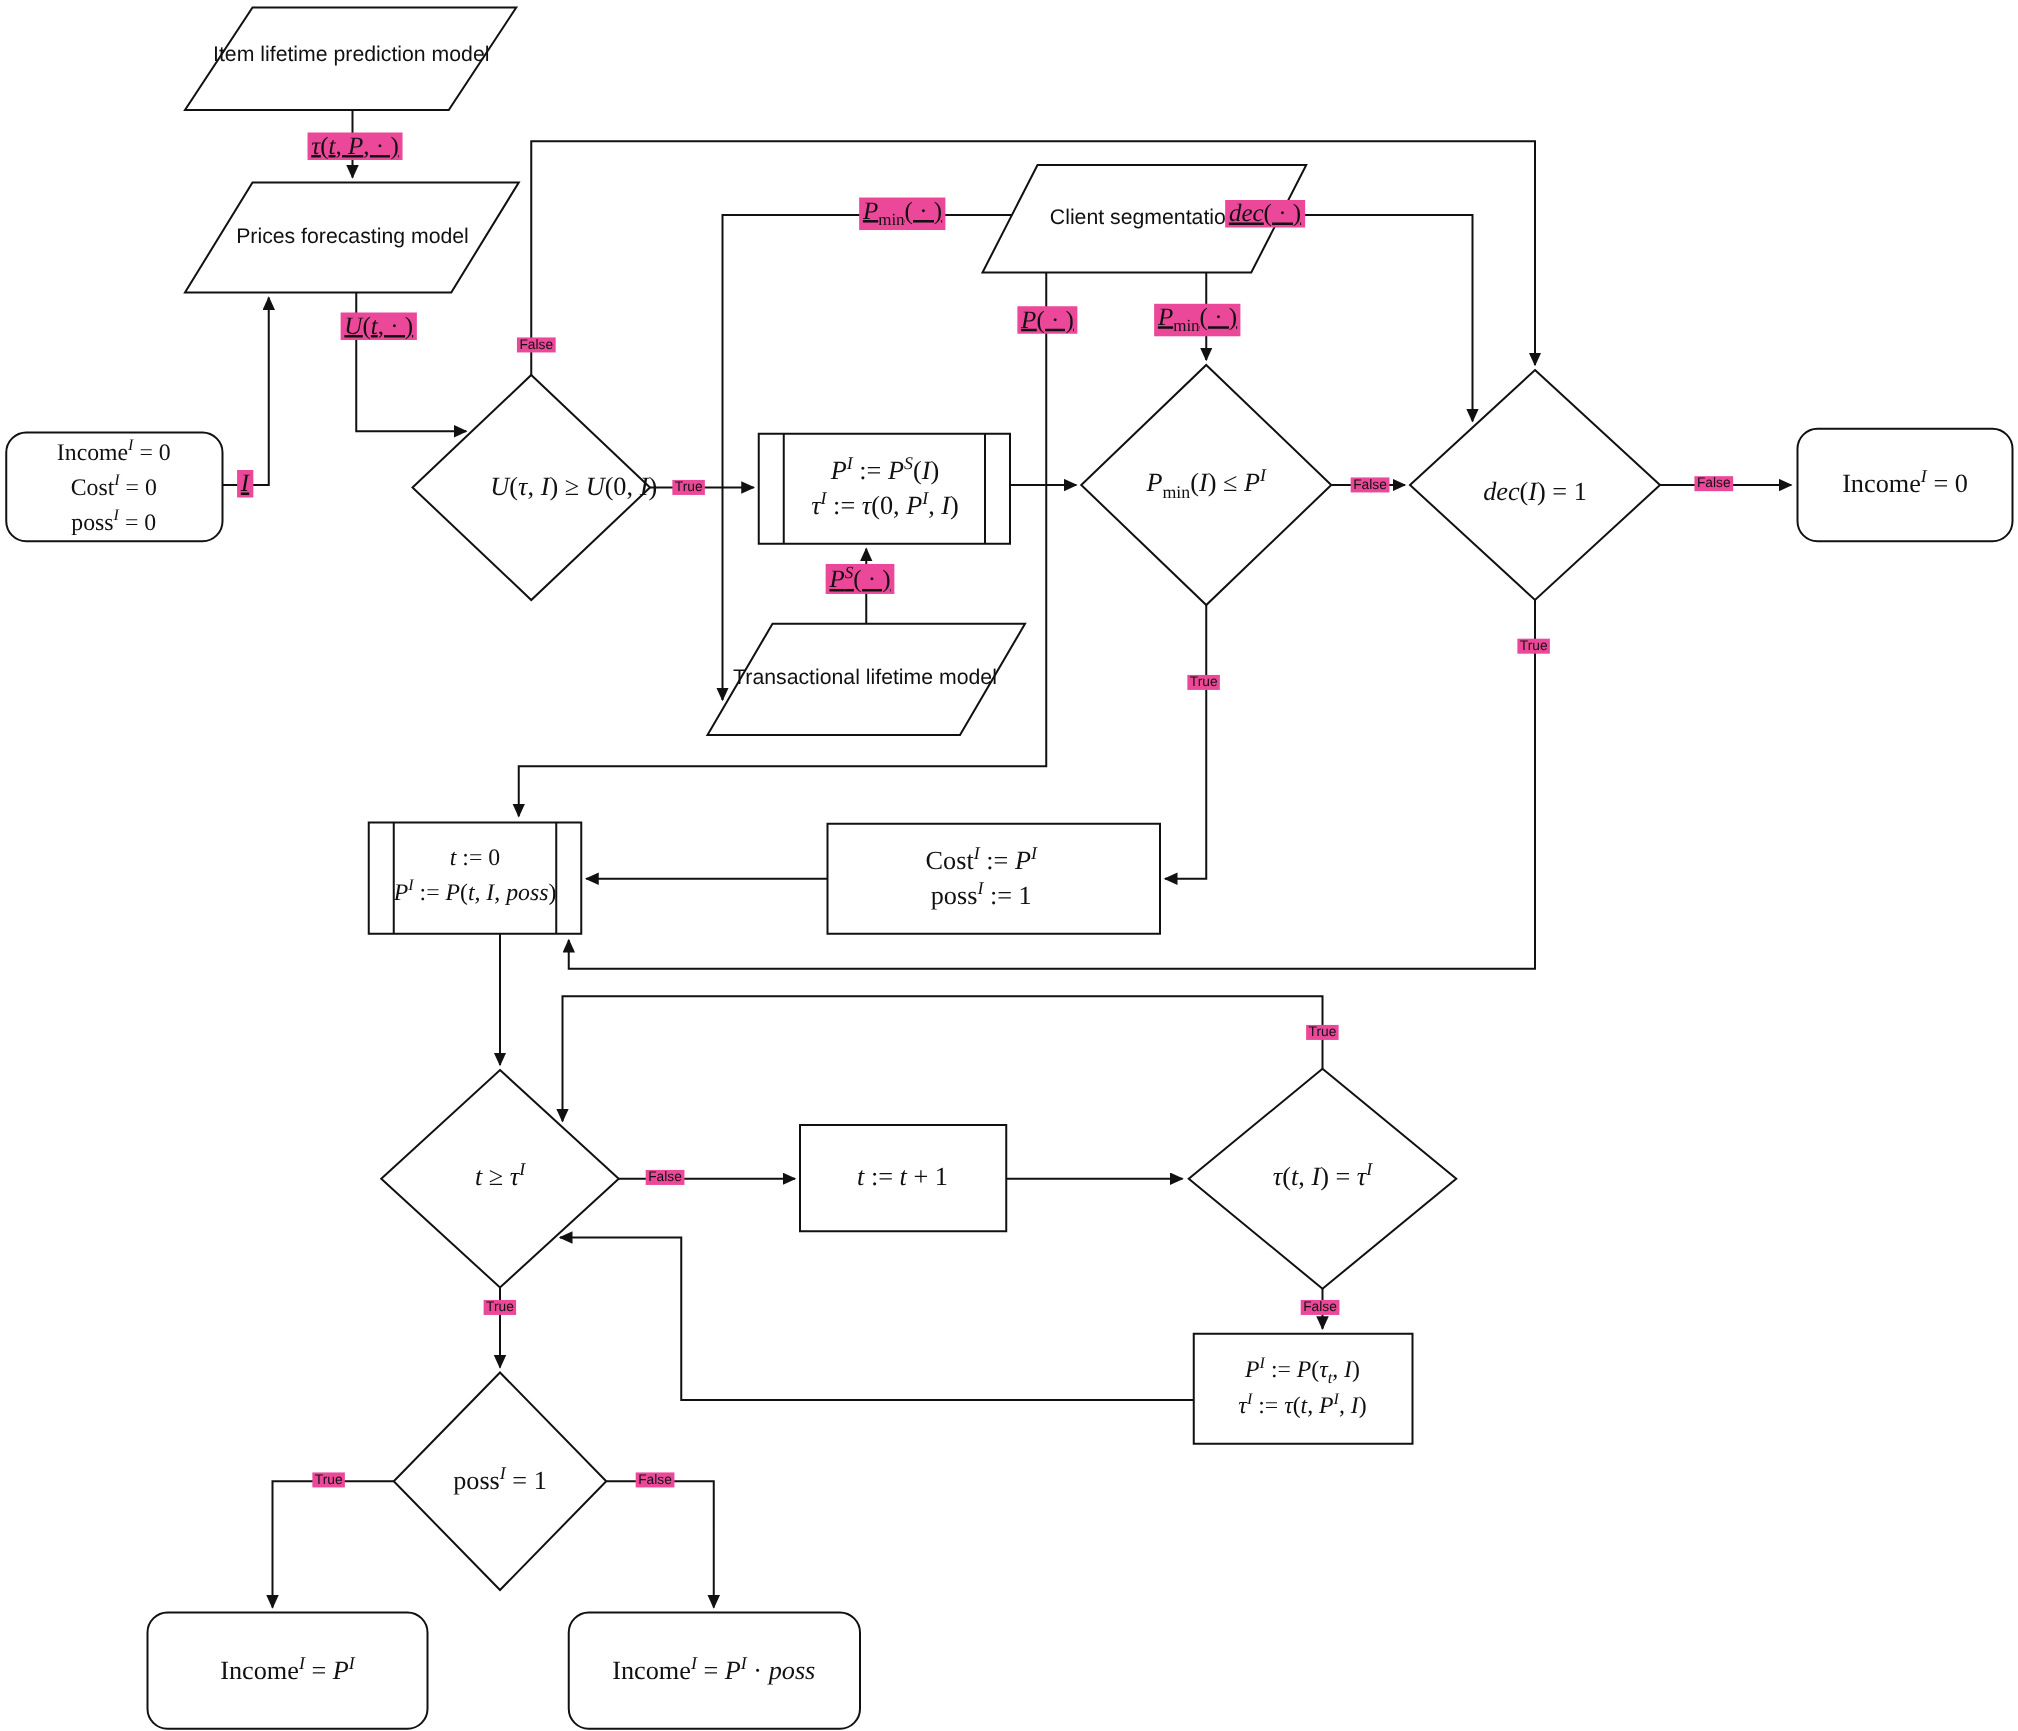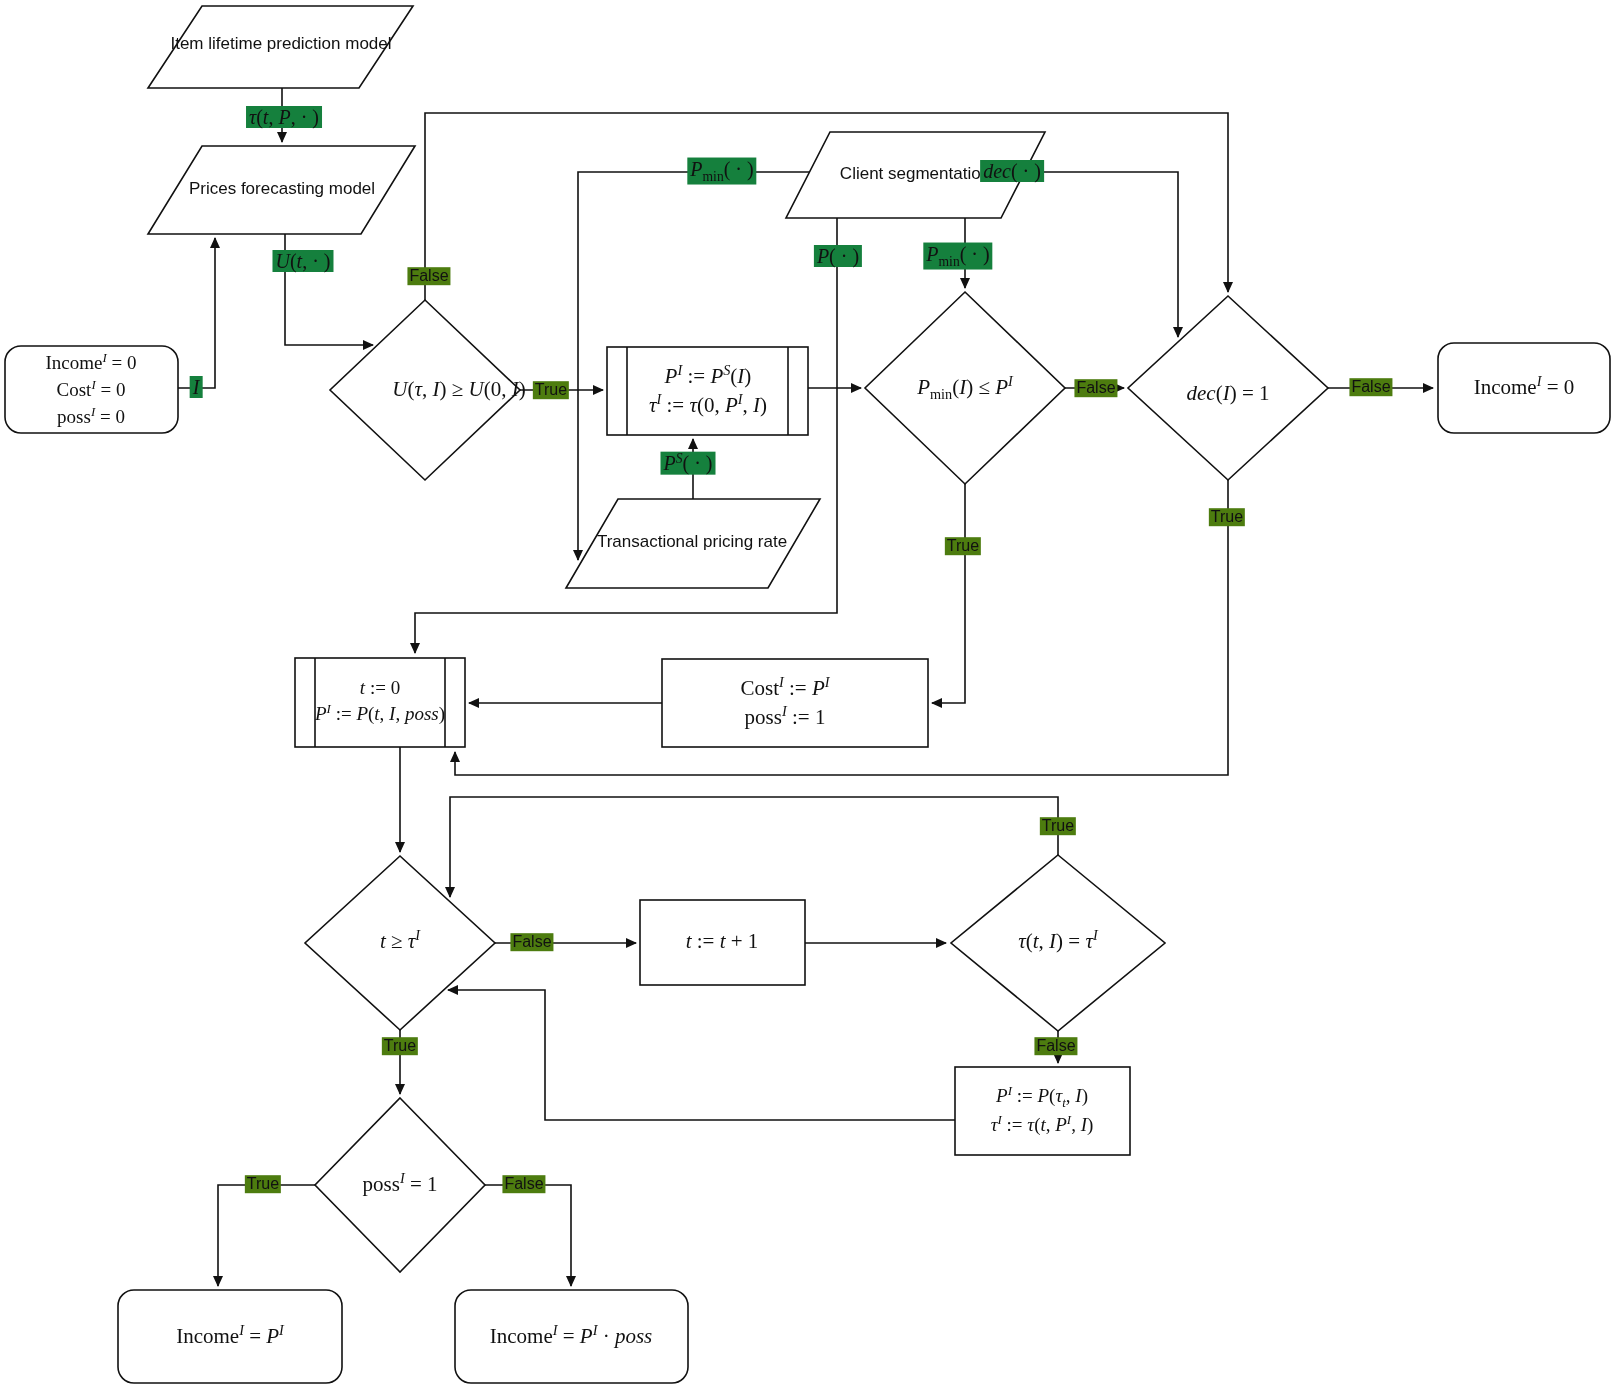--- a/index.html
+++ b/index.html
@@ -4,23 +4,23 @@
 <style>
   html,body{margin:0;padding:0;background:#ffffff;}
   #canvas{position:relative;width:1614px;height:1385px;background:#fff;overflow:hidden;
           font-family:"Liberation Sans","DejaVu Sans",sans-serif;color:#111;}
   #shapes{position:absolute;left:0;top:0;z-index:0;}
   #shapes .node{fill:#ffffff;stroke:#111111;stroke-width:1.6px;}
   #shapes .bar{stroke:#111111;stroke-width:1.6px;}
   #shapes .edge{fill:none;stroke:#111111;stroke-width:1.6px;}
   .lbl{position:absolute;transform:translate(-50%,-50%);text-align:center;white-space:nowrap;z-index:2;color:#111;}
   .math{font-family:"Liberation Serif","DejaVu Serif",serif;font-size:21px;line-height:1.34;}
-  .math-sm{font-family:"Liberation Serif","DejaVu Serif",serif;font-size:20px;background:#15803d;padding:0 3px;line-height:1.1;}
+  .math-sm{font-family:"Liberation Serif","DejaVu Serif",serif;font-size:20px;background:#ec4899;padding:0 3px;line-height:1.1;text-decoration:underline;}
   .sans{font-family:"Liberation Sans","DejaVu Sans",sans-serif;font-size:17px;}
-  .tag{font-family:"Liberation Sans","DejaVu Sans",sans-serif;font-size:16px;background:#4d7c0f;padding:0 2px;line-height:1.1;}
+  .tag{font-family:"Liberation Sans","DejaVu Sans",sans-serif;font-size:11px;background:#ec4899;padding:0 2px;line-height:1.1;}
   .small-math{font-size:19px;}
   sup{font-size:68%;}
   sub{font-size:68%;}
 </style>
 </head>
 <body>
 
 <div id="canvas">
 
   <svg id="shapes" width="1614" height="1385" viewBox="0 0 1614 1385">
@@ -77,21 +77,21 @@
     <polygon class="node" points="1058,855 1165,943 1058,1031 951,943"></polygon>
     <rect class="node" x="955" y="1067" width="175" height="88"></rect>
     <polygon class="node" points="400,1098 485,1185 400,1272 315,1185"></polygon>
     <rect class="node" x="118" y="1290" width="224" height="93" rx="16"></rect>
     <rect class="node" x="455" y="1290" width="233" height="93" rx="16"></rect>
   </svg>
 
   <div class="lbl sans" style="left:281px;top:44px;">Item lifetime prediction model</div>
   <div class="lbl sans" style="left:282px;top:189px;">Prices forecasting model</div>
   <div class="lbl sans" style="left:915px;top:174px;">Client segmentation</div>
-  <div class="lbl sans" style="left:692px;top:542px;">Transactional pricing rate</div>
+  <div class="lbl sans" style="left:692px;top:542px;">Transactional lifetime model</div>
   <div class="lbl math small-math" style="left:91px;top:389px;">Income<sup><i>I</i></sup> = 0<br>Cost<sup><i>I</i></sup> = 0<br>poss<sup><i>I</i></sup> = 0</div>
   <div class="lbl math" style="left:425px;top:389px;margin-left:34px;"><i>U</i>(<i>τ</i>, <i>I</i>) ≥ <i>U</i>(0, <i>I</i>)</div>
   <div class="lbl math" style="left:708px;top:390px;"><i>P</i><sup><i>I</i></sup> := <i>P</i><sup><i>S</i></sup>(<i>I</i>)<br><i>τ</i><sup><i>I</i></sup> := <i>τ</i>(0, <i>P</i><sup><i>I</i></sup>, <i>I</i>)</div>
   <div class="lbl math" style="left:965px;top:388px;"><i>P</i><sub>min</sub>(<i>I</i>) ≤ <i>P</i><sup><i>I</i></sup></div>
   <div class="lbl math" style="left:1228px;top:393px;"><i>dec</i>(<i>I</i>) = 1</div>
   <div class="lbl math" style="left:1524px;top:387px;">Income<sup><i>I</i></sup> = 0</div>
   <div class="lbl math" style="left:785px;top:702px;">Cost<sup><i>I</i></sup> := <i>P</i><sup><i>I</i></sup><br>poss<sup><i>I</i></sup> := 1</div>
   <div class="lbl math small-math" style="left:380px;top:701px;"><i>t</i> := 0<br><i>P</i><sup><i>I</i></sup> := <i>P</i>(<i>t</i>, <i>I</i>, <i>poss</i>)</div>
   <div class="lbl math" style="left:400px;top:941px;"><i>t</i> ≥ <i>τ</i><sup><i>I</i></sup></div>
   <div class="lbl math" style="left:722px;top:941px;"><i>t</i> := <i>t</i> + 1</div>

